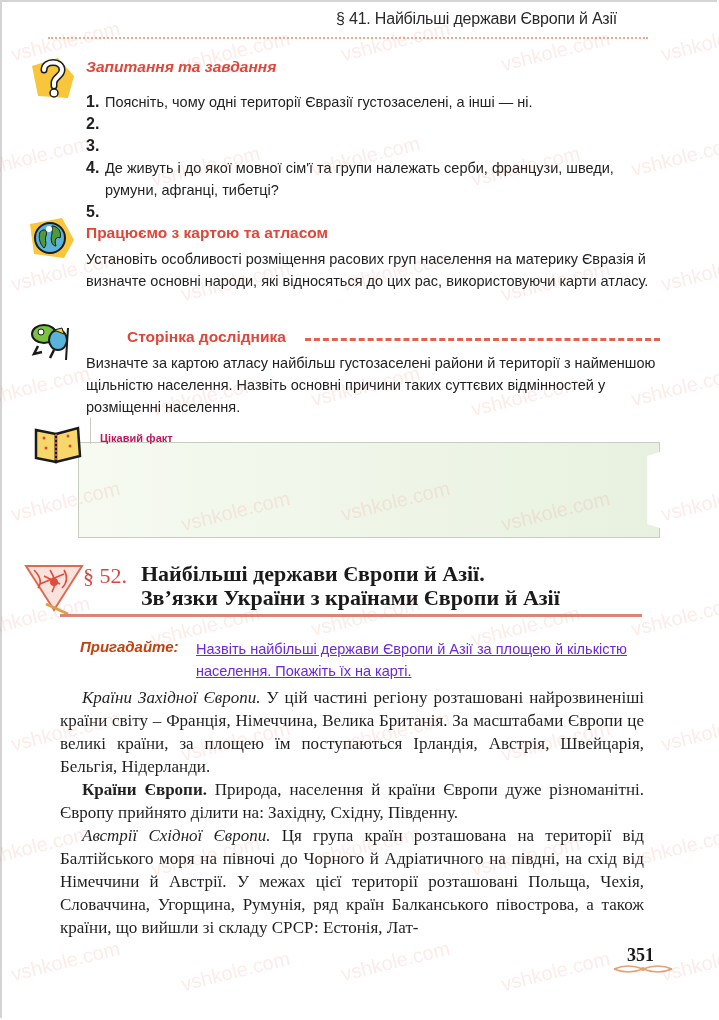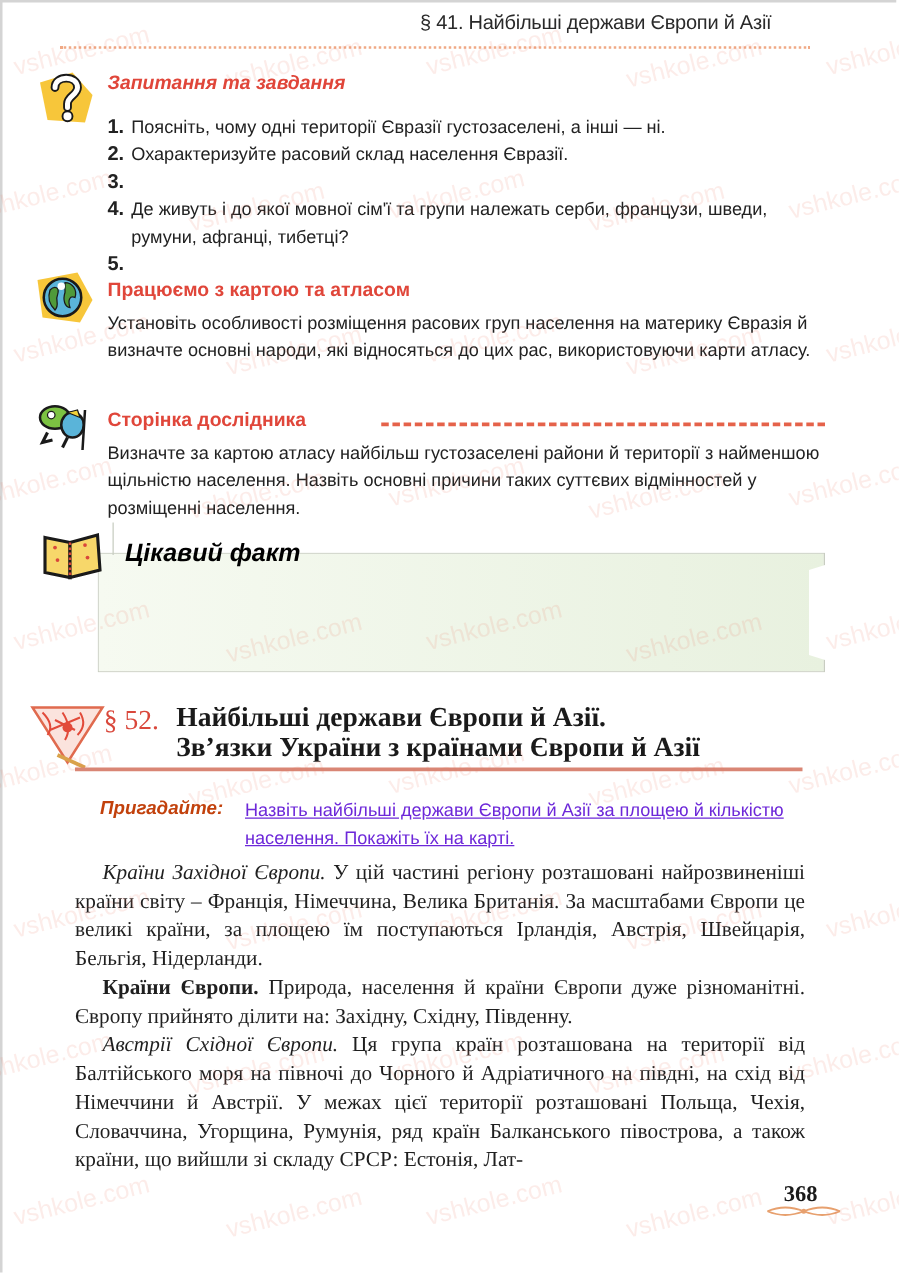--- a/index.html
+++ b/index.html
@@ -30,21 +30,21 @@
       position: absolute; left: 48px; top: 37px; width: 600px; height: 0;
       border-top: 2px dotted #f0a985;
     }
     
     .block { position: absolute; left: 0; width: 719px; }
     .block-icon { position: absolute; left: 28px; width: 48px; height: 44px; }
     .block-title {
       position: absolute; left: 86px; font-weight: bold; font-size: 15.5px;
       color: #e0463a;
     }
-    .block-title.blue { color: #000000; font-style: italic; font-size: 20px; }
+    .block-title.blue { color: #be185d; font-size: 11px; }
     .block-text {
       position: absolute; left: 86px; width: 570px;
       font-size: 14.5px; line-height: 22px; color: #222;
     }
     .q-list { list-style: none; margin: 0; padding: 0; }
     .q-list li { display: flex; }
     .q-num { font-weight: bold; font-size: 16px; width: 19px; flex-shrink: 0; }
     .dash-line {
       position: absolute; left: 305px; top: 14px; width: 355px; height: 0;
       border-top: 3px dashed #e5624a;
@@ -166,21 +166,20 @@
   </svg>
   <div class="block-title" style="top:2px;font-style:italic;">Запитання та завдання</div>
   <div class="block-text" style="top:35px;">
     <ul class="q-list">
       <li>
           <span class="q-num">1.</span>
           <span>Поясніть, чому одні території Євразії густозаселені, а інші — ні.</span>
         </li>
       <li>
           <span class="q-num">2.</span>
-          <span>Охарактеризуйте расовий склад населення Євразії.</span>
         </li>
       <li>
           <span class="q-num">3.</span>
         </li>
       <li>
           <span class="q-num">4.</span>
           <span>Де живуть і до якої мовної сім'ї та групи належать серби, французи, шведи, румуни, афганці, тибетці?</span>
         </li>
       <li>
           <span class="q-num">5.</span>
@@ -204,21 +203,21 @@
 <div class="block" style="top:318px;">
   <svg class="block-icon" style="top:0;" viewBox="0 0 48 44">
     <ellipse cx="16" cy="16" rx="12" ry="9" fill="#7cc242" stroke="#1a1a1a" stroke-width="2"></ellipse>
     <circle cx="13" cy="14" r="3" fill="#ffffff" stroke="#1a1a1a" stroke-width="1"></circle>
     <ellipse cx="30" cy="22" rx="9" ry="10" fill="#5ab4d9" stroke="#1a1a1a" stroke-width="2"></ellipse>
     <path d="M26,12 L34,10 L36,16 Z" fill="#f2d23a" stroke="#1a1a1a" stroke-width="1"></path>
     <path d="M10,28 L6,36 L14,34" fill="none" stroke="#1a1a1a" stroke-width="2.5"></path>
     <path d="M26,32 L22,40" fill="none" stroke="#1a1a1a" stroke-width="2.5"></path>
     <path d="M40,10 L38,42" fill="none" stroke="#1a1a1a" stroke-width="2"></path>
   </svg>
-  <div class="block-title" style="top:10px;">Сторінка дослідника</div>
+  <div class="block-title" style="top:10px;margin-left:41px;">Сторінка дослідника</div>
   <div class="dash-line" style="top:20px;"></div>
   <div class="block-text" style="top:34px;">Визначте за картою атласу найбільш густозаселені райони й території з найменшою щільністю населення. Назвіть основні причини таких суттєвих відмінностей у розміщенні населення.</div>
 </div>
 
 <div class="block" style="top:418px; height:120px;">
   <div class="fact-box"></div>
   <div class="fact-stem"></div>
   <svg class="block-icon" style="top:4px; left:32px; width:52px;" viewBox="0 0 52 40">
     <path d="M4,6 L24,10 L24,38 L4,34 Z" fill="#f7d76a" stroke="#1a1a1a" stroke-width="2.5"></path>
     <path d="M24,10 L46,4 L48,32 L24,38 Z" fill="#f7d76a" stroke="#1a1a1a" stroke-width="2.5"></path>
@@ -246,18 +245,18 @@
 
 <div class="recall-label">Пригадайте:</div>
 <div class="recall-text">Назвіть найбільші держави Європи й Азії за площею й кількістю населення. Покажіть їх на карті.</div>
 
 <div class="body-text">
   <p><span class="lead-italic">Країни Західної Європи.</span><span> У цій частині регіону розташовані найрозвиненіші країни світу – Франція, Німеччина, Велика Британія. За масштабами Європи це великі країни, за площею їм поступаються Ірландія, Австрія, Швейцарія, Бельгія, Нідерланди.</span></p>
   <p><span class="lead-bold">Країни Європи.</span><span> Природа, населення й країни Європи дуже різноманітні. Європу прийнято ділити на: Західну, Східну, Південну.</span></p>
   <p><span class="lead-italic">Австрії Східної Європи.</span><span> Ця група країн розташована на території від Балтійського моря на півночі до Чорного й Адріатичного на півдні, на схід від Німеччини й Австрії. У межах цієї території розташовані Польща, Чехія, Словаччина, Угорщина, Румунія, ряд країн Балканського півострова, а також країни, що вийшли зі складу СРСР: Естонія, Лат-</span></p>
 </div>
 
-<div class="page-number">368</div>
+<div class="page-number">351</div>
 <svg class="page-ornament" viewBox="0 0 62 12">
   <path d="M2,6 Q16,0 31,6 Q46,12 60,6" stroke="#e7a06e" stroke-width="1.5" fill="none"></path>
   <path d="M2,6 Q16,12 31,6 Q46,0 60,6" stroke="#e7a06e" stroke-width="1.5" fill="none"></path>
   <circle cx="31" cy="6" r="2" fill="#e7a06e"></circle>
 </svg>
 
 </body></html>

